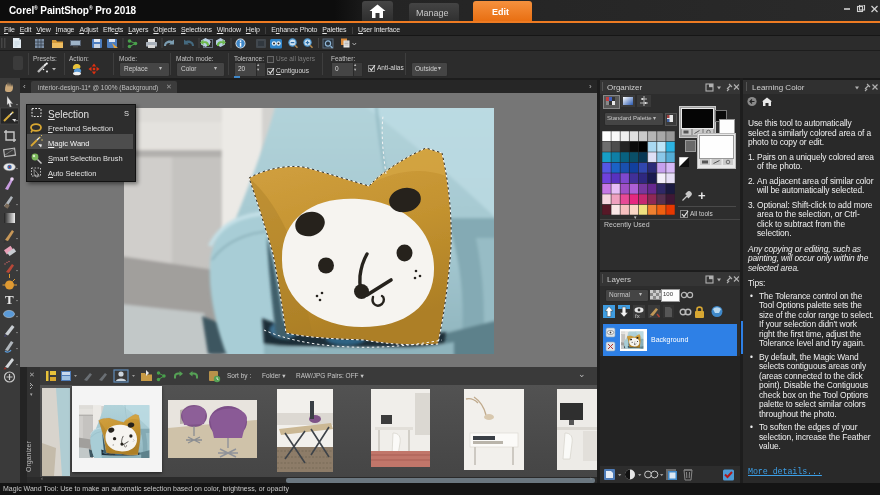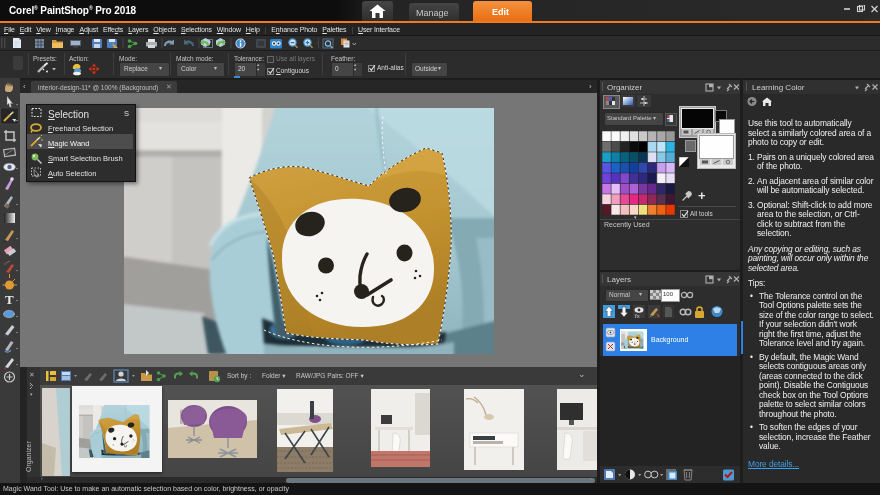--- a/index.html
+++ b/index.html
@@ -770,21 +770,21 @@
         <span>The Tolerance control on the Tool Options palette sets the size of the color range to select. If your selection didn't work right the first time, adjust the Tolerance level and try again.</span>
       </div>
     <div style="margin-top:4px;display:flex;">
         <span style="width:9px;flex:none;padding-left:2px;">•</span>
         <span>By default, the Magic Wand selects contiguous areas only (areas connected to the click point). Disable the Contiguous check box on the Tool Options palette to select similar colors throughout the photo.</span>
       </div>
     <div style="margin-top:4px;display:flex;">
         <span style="width:9px;flex:none;padding-left:2px;">•</span>
         <span>To soften the edges of your selection, increase the Feather value.</span>
       </div>
-    <div style="margin-top:8px;"><span style="color:#3da0e8;text-decoration:underline;">More details...</span></div>
+    <div style="margin-top:16px;font-family:Liberation Mono, monospace;"><span style="color:#3da0e8;text-decoration:underline;">More details...</span></div>
   </div>
 
   <div class="abs" style="left:-2px;top:241px;width:2px;height:33px;background:#2e80e6;"></div>
 </div>
 
 <div class="abs" style="left:0;top:483px;width:880px;height:12px;background:#141414;"></div>
 <div class="tx" style="left:3px;top:485px;font-size:7px;color:#c8c8c8;">Magic Wand Tool: Use to make an automatic selection based on color, brightness, or opacity</div>
 
 <svg width="0" height="0" style="position:absolute;">
 <defs>

